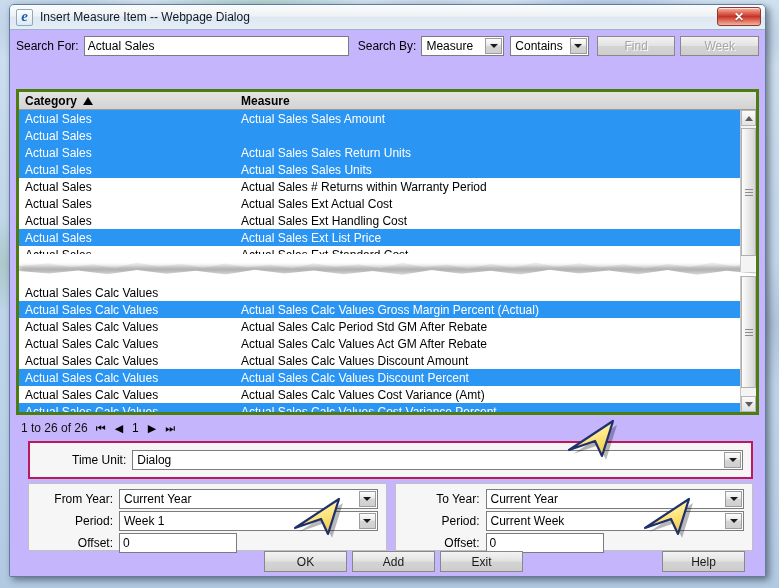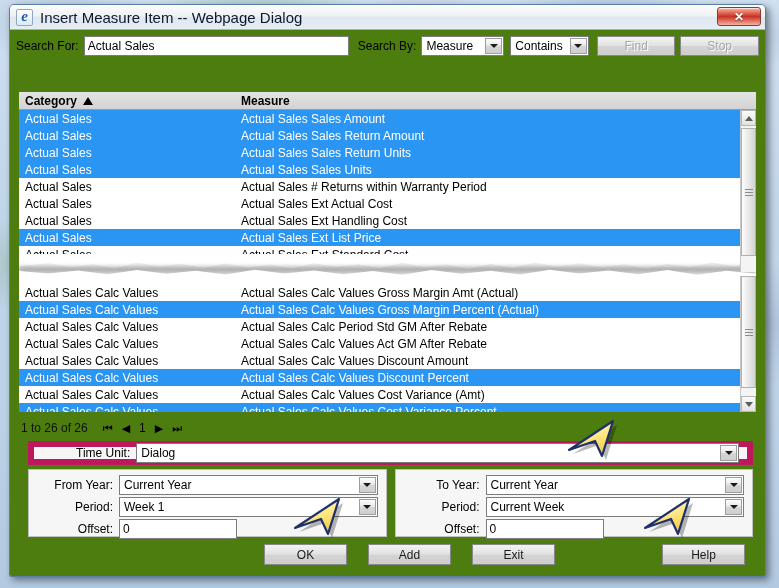--- a/index.html
+++ b/index.html
@@ -62,40 +62,40 @@
   }
   #ie-icon::after {
     content: "e";
     position: absolute; left: 0; right: 0; top: -2px;
     text-align: center;
     font-family: "Liberation Serif", serif;
     font-style: italic; font-weight: bold;
     font-size: 15px; color: #1f5fa9;
   }
   #title-text {
-    font-size: 15px; color: #101828;
+    font-size: 12px; color: #101828;
     white-space: nowrap;
   }
   #close-btn {
     position: absolute; right: 4px; top: 2px;
     width: 44px; height: 19px;
     border: 1px solid #8b3a33;
     border-radius: 3px;
     background: linear-gradient(180deg,#f4b9ae 0%,#e87a63 22%,#c6332a 50%,#e2705c 75%,#f2b2a4 100%);
     box-shadow: inset 0 1px 0 rgba(255,255,255,.6);
     display: flex; align-items: center; justify-content: center;
     color: #fff; font-size: 12px; font-weight: bold;
     text-shadow: 0 1px 1px rgba(0,0,0,.5);
     cursor: pointer;
   }
 
   
   #client {
     flex: 1; min-height: 0;
-    background: #4d7c0f;
+    background: #c4b5fd;
     padding: 5px 6px 4px 6px;
     display: flex; flex-direction: column;
   }
 
   
   #searchbar {
     flex: none;
     display: flex; align-items: center;
     height: 22px;
     margin-bottom: 4px;
@@ -265,34 +265,34 @@
   .grip { width: 8px; }
   .grip i { display: block; height: 1px; background: #8c8c8c; margin: 2px 0; }
 
   
   #pager {
     flex: none;
     height: 20px;
     display: flex; align-items: center;
     font-size: 12px; color: #102a57;
     padding-left: 5px;
-    gap: 9px;
+    gap: 2px;
     margin: 3px 0 2px 0;
   }
   #pager .ctr { color: #111; }
   #pager .navs { display: flex; align-items: center; gap: 9px; margin-left: 6px; }
   .nv { cursor: pointer; display: flex; align-items: center; color:#000; font-size: 11px; }
   .pg-num { font-size: 12px; color: #000; cursor: pointer; }
 
   
   #timeunit-box {
     flex: none;
-    border: 6px solid #be185d;
+    border: 2px solid #be185d;
     background: #f6f6f6;
-    height: 24px;
+    height: 38px;
     margin: 1px 6px 4px 12px;
     display: flex; align-items: center;
     padding-left: 42px;
   }
   #timeunit-box .lbl { margin-right: 6px; }
   #timeunit-combo { flex: 1; margin-right: 8px; }
 
   #year-row {
     flex: none;
     display: flex; gap: 8px;
@@ -314,21 +314,21 @@
   .frow .fc { flex: 1; }
   .frow .ftxt { flex: none; width: 118px; }
 
   
   #btnrow {
     flex: 1; min-height: 0;
     display: flex; align-items: center;
     position: relative;
     padding: 0 8px 0 0;
   }
-  #btngroup { display: flex; gap: 21px; margin-left: 248px; }
+  #btngroup { display: flex; gap: 5px; margin-left: 248px; }
   .bigbtn { width: 83px; height: 21px; }
   #help-btn { position: absolute; right: 14px; width: 83px; height: 21px; }
 
   
   .annot-arrow { position: absolute; pointer-events: none; }
 </style>
 </head>
 <body>
 
 <div id="desktop"></div>
@@ -349,41 +349,40 @@
       <span class="lbl" id="search-by-label">Search By:</span>
       <div class="combo" id="search-by-combo">
         <span>Measure</span>
         <span class="arrowbtn"></span>
       </div>
       <div class="combo" id="match-combo">
         <span>Contains</span>
         <span class="arrowbtn"></span>
       </div>
       <div class="btn disabled" id="find-btn">Find</div>
-      <div class="btn disabled" id="stop-btn">Stop</div>
+      <div class="btn disabled" id="stop-btn">Week</div>
     </div>
 
     <div id="listwrap">
       <div id="list-head">
         <div class="col-cat">
           <span>Category</span>
           <span class="sortarrow"></span>
         </div>
         <div class="col-mea">Measure</div>
       </div>
 
       <div id="list-body">
         <div class="sec" id="sec-top">
             <div class="row sel">
               <div class="c1">Actual Sales</div>
               <div class="c2">Actual Sales Sales Amount</div>
             </div>
             <div class="row sel">
               <div class="c1">Actual Sales</div>
-              <div class="c2">Actual Sales Sales Return Amount</div>
             </div>
             <div class="row sel">
               <div class="c1">Actual Sales</div>
               <div class="c2">Actual Sales Sales Return Units</div>
             </div>
             <div class="row sel">
               <div class="c1">Actual Sales</div>
               <div class="c2">Actual Sales Sales Units</div>
             </div>
             <div class="row">
@@ -410,21 +409,20 @@
 
         <div id="tear">
           <div class="edge-top"></div>
           <div class="shadow-band"></div>
           <div class="edge-bot"></div>
         </div>
 
         <div class="sec" id="sec-bot">
             <div class="row">
               <div class="c1">Actual Sales Calc Values</div>
-              <div class="c2">Actual Sales Calc Values Gross Margin Amt (Actual)</div>
             </div>
             <div class="row sel">
               <div class="c1">Actual Sales Calc Values</div>
               <div class="c2">Actual Sales Calc Values Gross Margin Percent (Actual)</div>
             </div>
             <div class="row">
               <div class="c1">Actual Sales Calc Values</div>
               <div class="c2">Actual Sales Calc Period Std GM After Rebate</div>
             </div>
             <div class="row">

